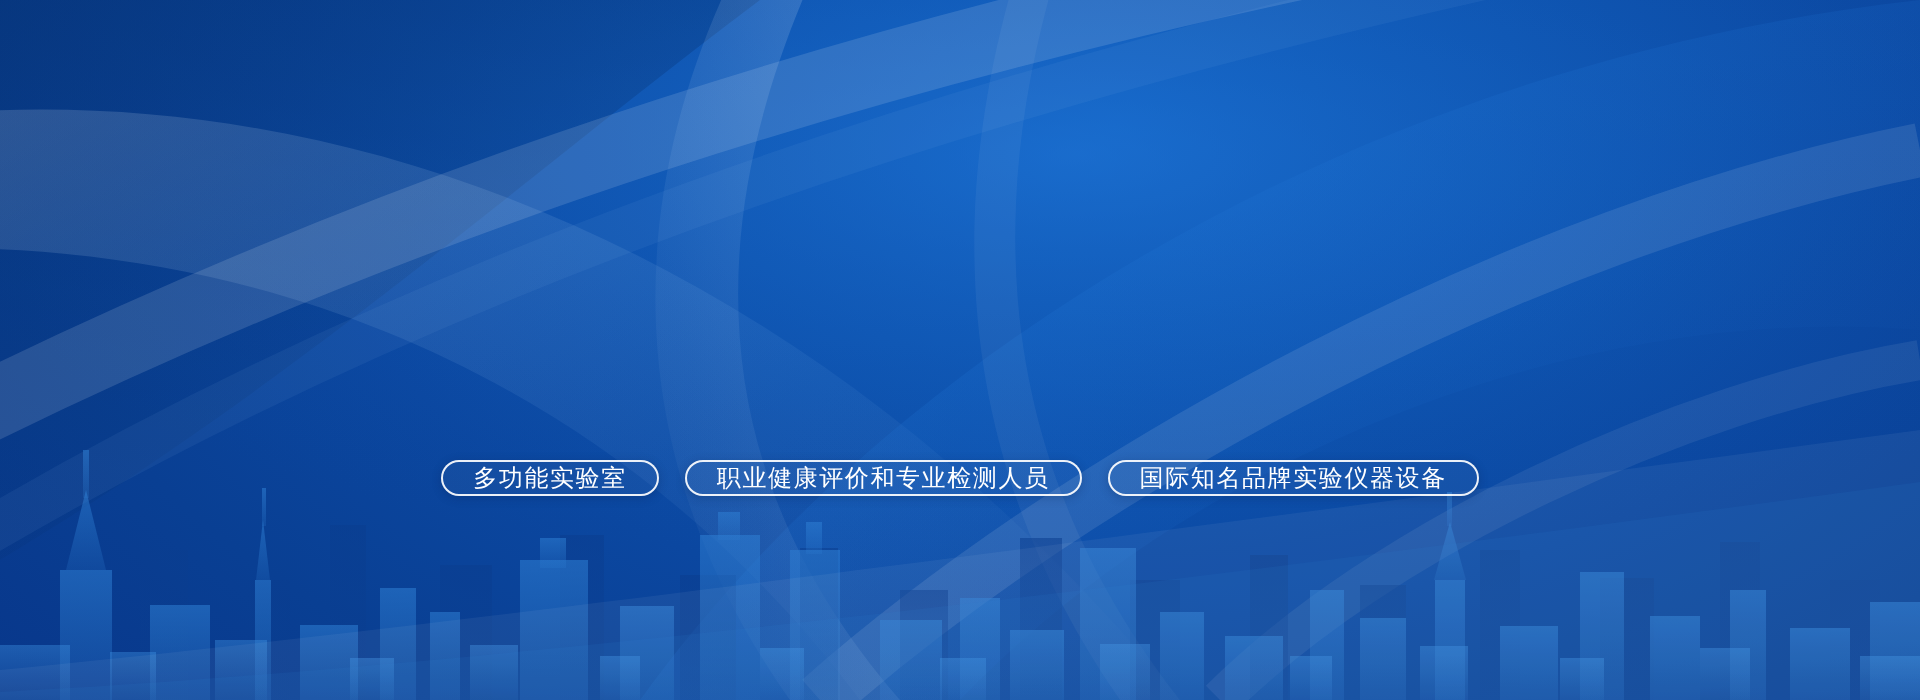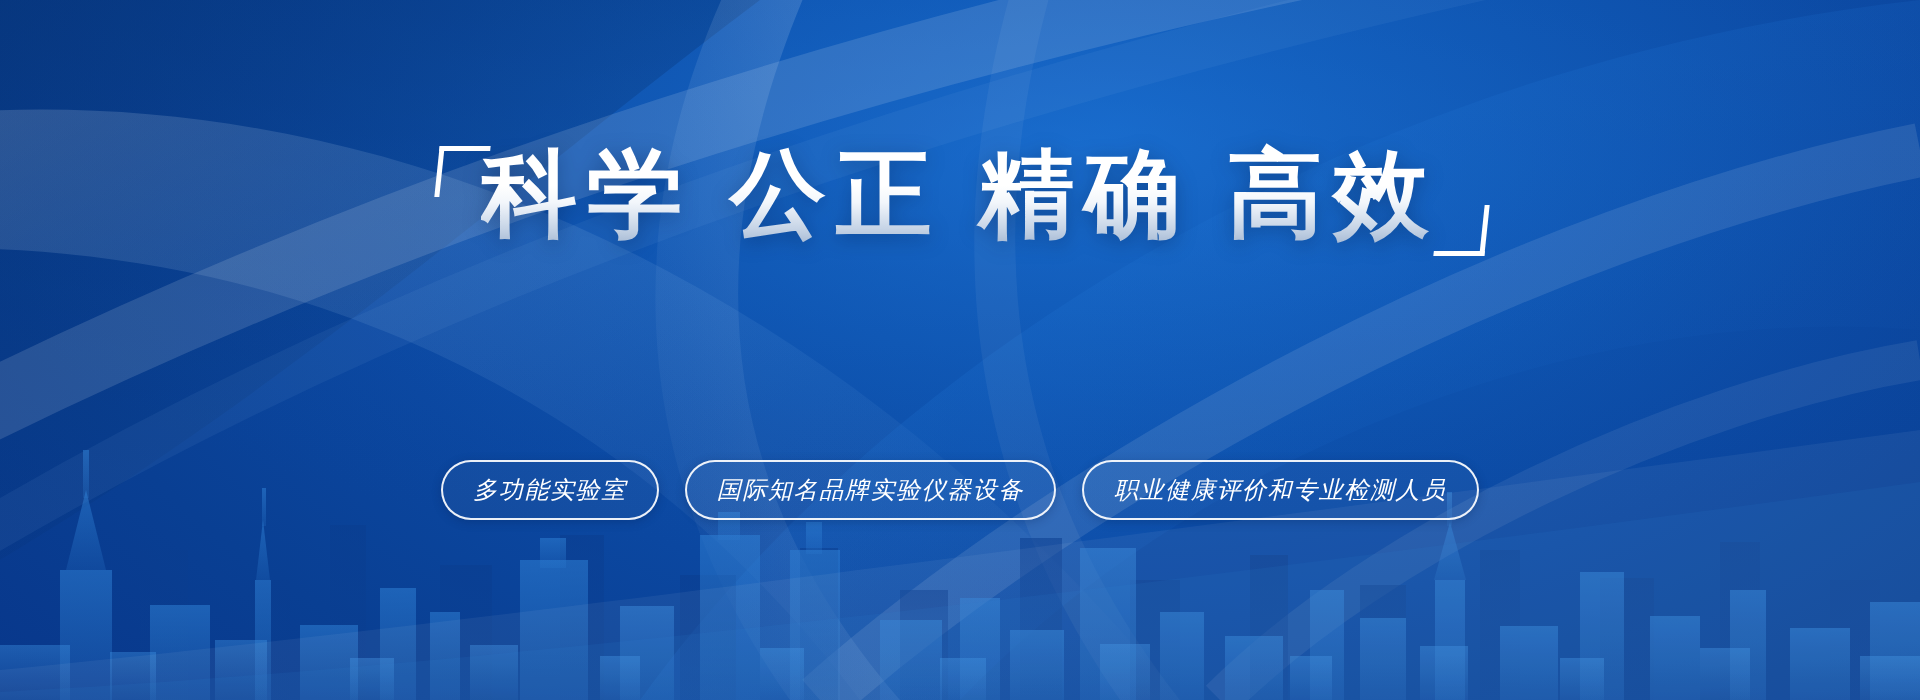--- a/index.html
+++ b/index.html
@@ -94,28 +94,27 @@
     left: 0; right: 0;
     top: 460px;
     display: flex;
     justify-content: center;
     align-items: center;
     gap: 26px;
   }
   .pill {
     border: 2px solid rgba(255,255,255,0.92);
     border-radius: 999px;
-    padding: 12px 30px;
+    padding: 0 30px;
     color: #ffffff;
     font-size: 24px;
     letter-spacing: 1.6px;
     white-space: nowrap;
     background: rgba(255,255,255,0.04);
     box-shadow: 0 2px 10px rgba(3, 26, 70, 0.25);
-    font-style: italic;
   }
 
   
   .skyline {
     position: absolute;
     left: 0; right: 0; bottom: 0;
     height: 270px;
     pointer-events: none;
   }
   .skyline svg { width: 100%; height: 100%; display: block; }
@@ -261,28 +260,21 @@
         <rect x="1560" y="228" width="44" height="42"></rect>
         <rect x="1700" y="218" width="50" height="52"></rect>
         <rect x="1860" y="226" width="60" height="44"></rect>
       </g>
 
       <path d="M0,270 L0,240 C420,200 1100,110 1920,0 L1920,270 Z" fill="#ffffff" fill-opacity="0.055"></path>
       <path d="M0,270 L0,262 C500,236 1200,150 1920,52 L1920,270 Z" fill="#2f86dc" fill-opacity="0.10"></path>
     </svg>
   </div>
 
-  <div class="headline-block">
-    <div class="headline-wrap">
-      <span class="bracket tl"></span>
-      <span class="bracket br"></span>
-      <h1 class="headline">科学 公正 精确 高效</h1>
-    </div>
-  </div>
 
 
   <div class="pill-row">
     <div class="pill">多功能实验室</div>
+    <div class="pill">职业健康评价和专业检测人员</div>
     <div class="pill">国际知名品牌实验仪器设备</div>
-    <div class="pill">职业健康评价和专业检测人员</div>
   </div>
 
 </div>
 
 </body></html>

